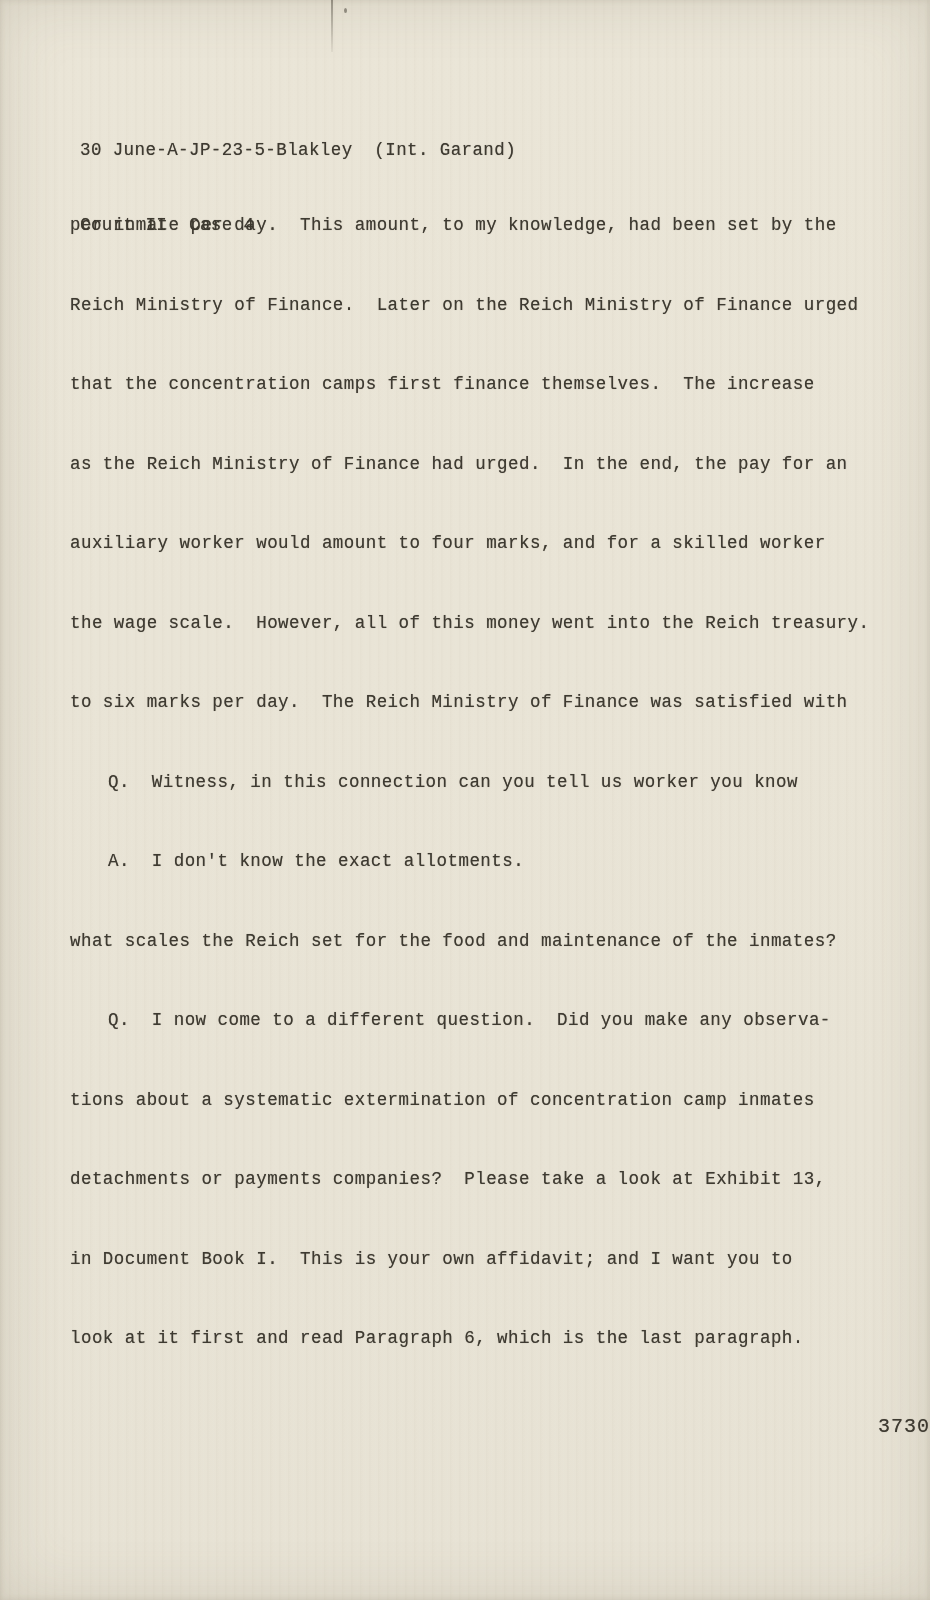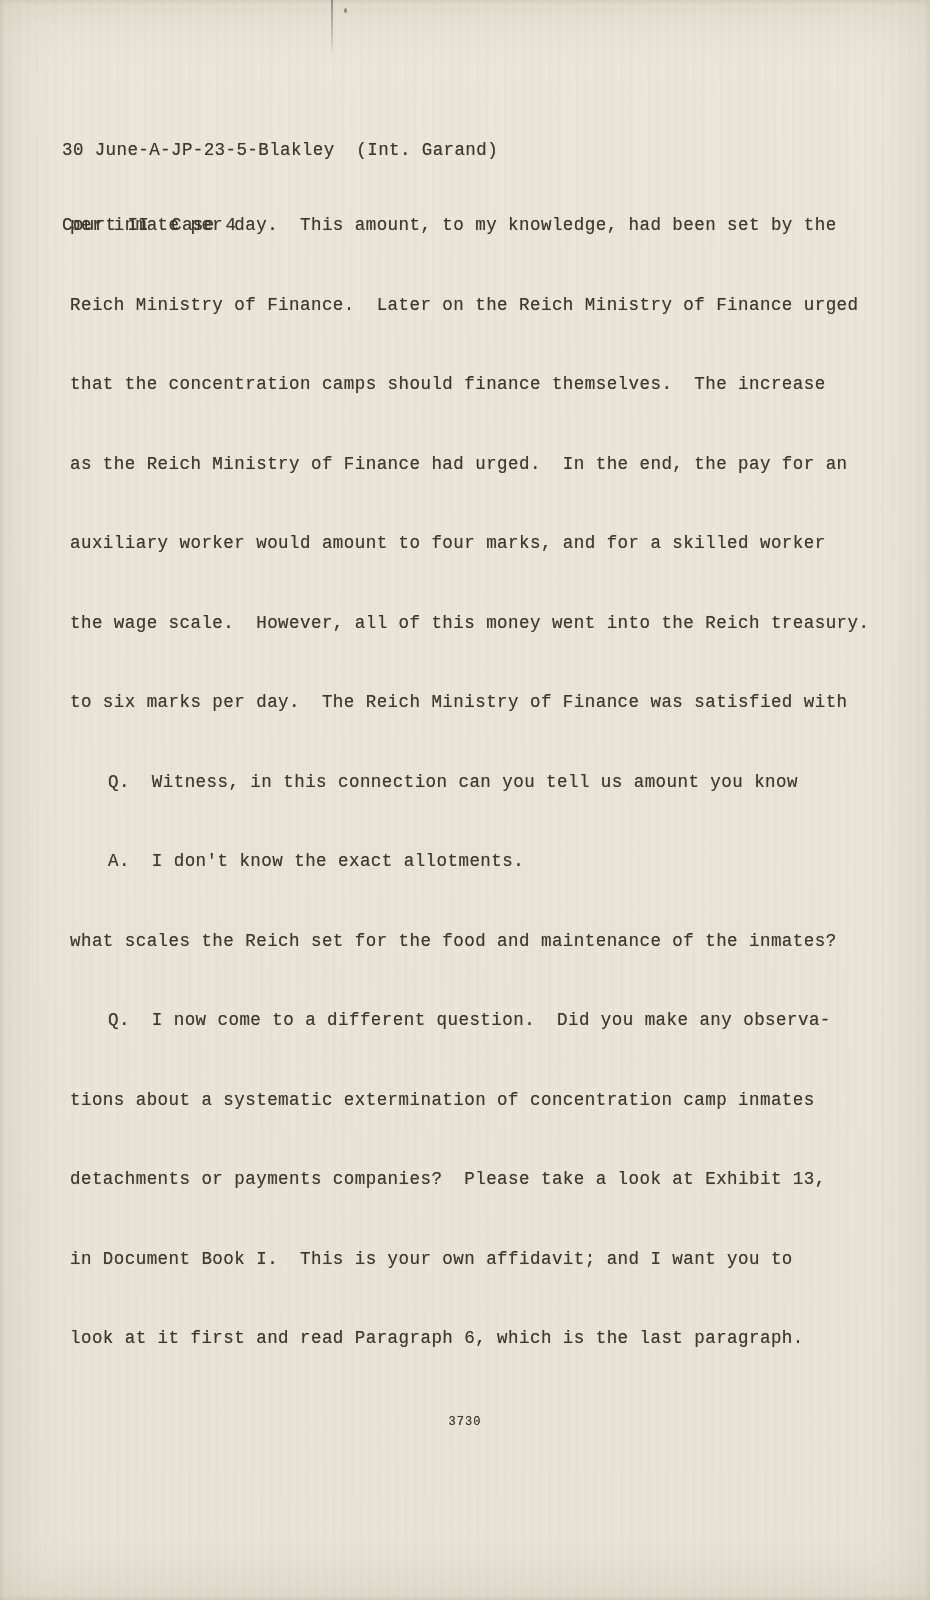--- a/index.html
+++ b/index.html
@@ -40,21 +40,21 @@
     height: 5px;
     background: rgba(60,55,45,0.5);
     border-radius: 50%;
   }
   .typewriter {
     text-shadow: 0 0 0.7px rgba(40,36,28,0.55);
     white-space: pre;
   }
   .header-block {
     position: absolute;
-    left: 62px;
+    left: 80px;
     top: 88px;
     font-size: 17.5px;
     line-height: 25px;
     letter-spacing: 0.4px;
   }
   .body-block {
     position: absolute;
     left: 70px;
     top: 166px;
     width: 810px;
@@ -67,47 +67,47 @@
     white-space: pre;
   }
   .line.indent {
     padding-left: 38px;
   }
   .page-number {
     position: absolute;
     left: 0;
     top: 1415px;
     width: 930px;
-    text-align: center;
-    font-size: 12px;
+    text-align: right;
+    font-size: 20px;
     letter-spacing: 1px;
   }
 </style>
 </head>
 <body>
 
 <div class="page">
 
   <div class="crease"></div>
   <div class="crease-dot"></div>
 
   <div class="header-block typewriter">
     <div class="header-line">30 June-A-JP-23-5-Blakley  (Int. Garand)</div>
     <div class="header-line">Court II  Case 4</div>
   </div>
 
   <div class="body-block typewriter">
     <div class="line">per inmate per day.  This amount, to my knowledge, had been set by the</div>
     <div class="line">Reich Ministry of Finance.  Later on the Reich Ministry of Finance urged</div>
-    <div class="line">that the concentration camps should finance themselves.  The increase</div>
+    <div class="line">that the concentration camps first finance themselves.  The increase</div>
     <div class="line">as the Reich Ministry of Finance had urged.  In the end, the pay for an</div>
     <div class="line">auxiliary worker would amount to four marks, and for a skilled worker</div>
     <div class="line">the wage scale.  However, all of this money went into the Reich treasury.</div>
     <div class="line">to six marks per day.  The Reich Ministry of Finance was satisfied with</div>
-    <div class="line indent">Q.  Witness, in this connection can you tell us amount you know</div>
+    <div class="line indent">Q.  Witness, in this connection can you tell us worker you know</div>
     <div class="line indent">A.  I don't know the exact allotments.</div>
     <div class="line">what scales the Reich set for the food and maintenance of the inmates?</div>
     <div class="line indent">Q.  I now come to a different question.  Did you make any observa-</div>
     <div class="line">tions about a systematic extermination of concentration camp inmates</div>
     <div class="line">detachments or payments companies?  Please take a look at Exhibit 13,</div>
     <div class="line">in Document Book I.  This is your own affidavit; and I want you to</div>
     <div class="line">look at it first and read Paragraph 6, which is the last paragraph.</div>
   </div>
 
   <div class="page-number typewriter">3730</div>

